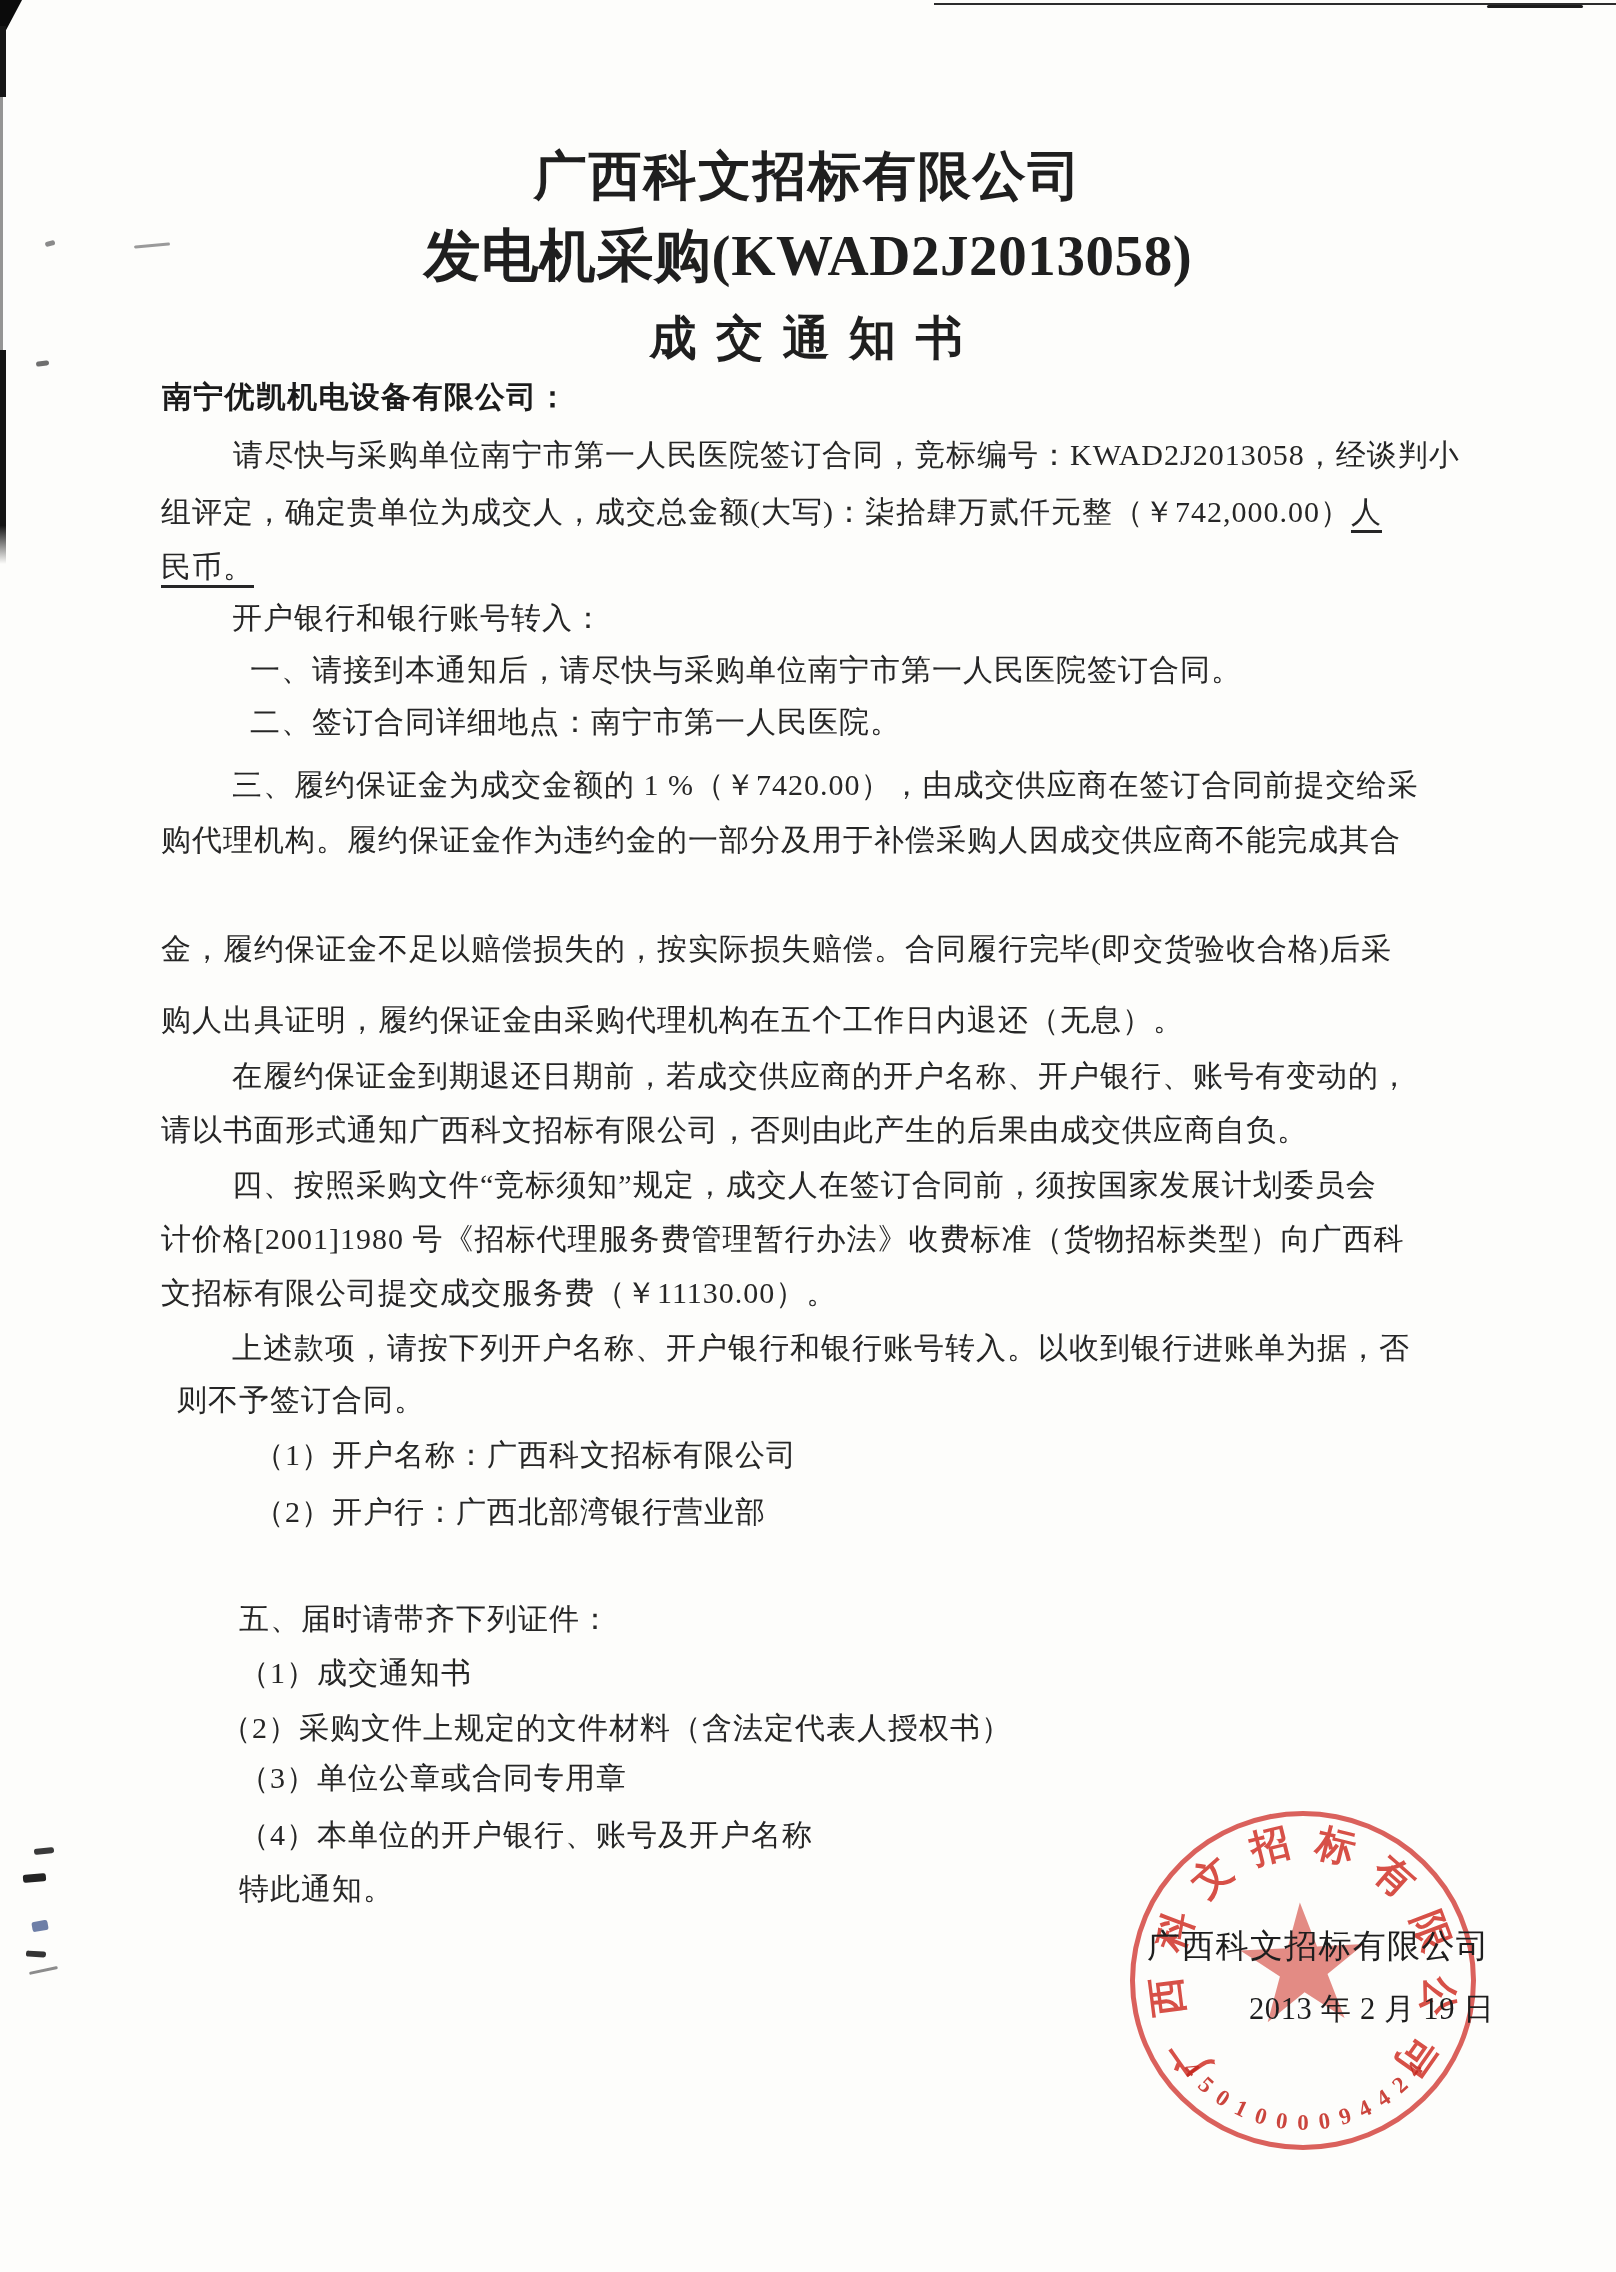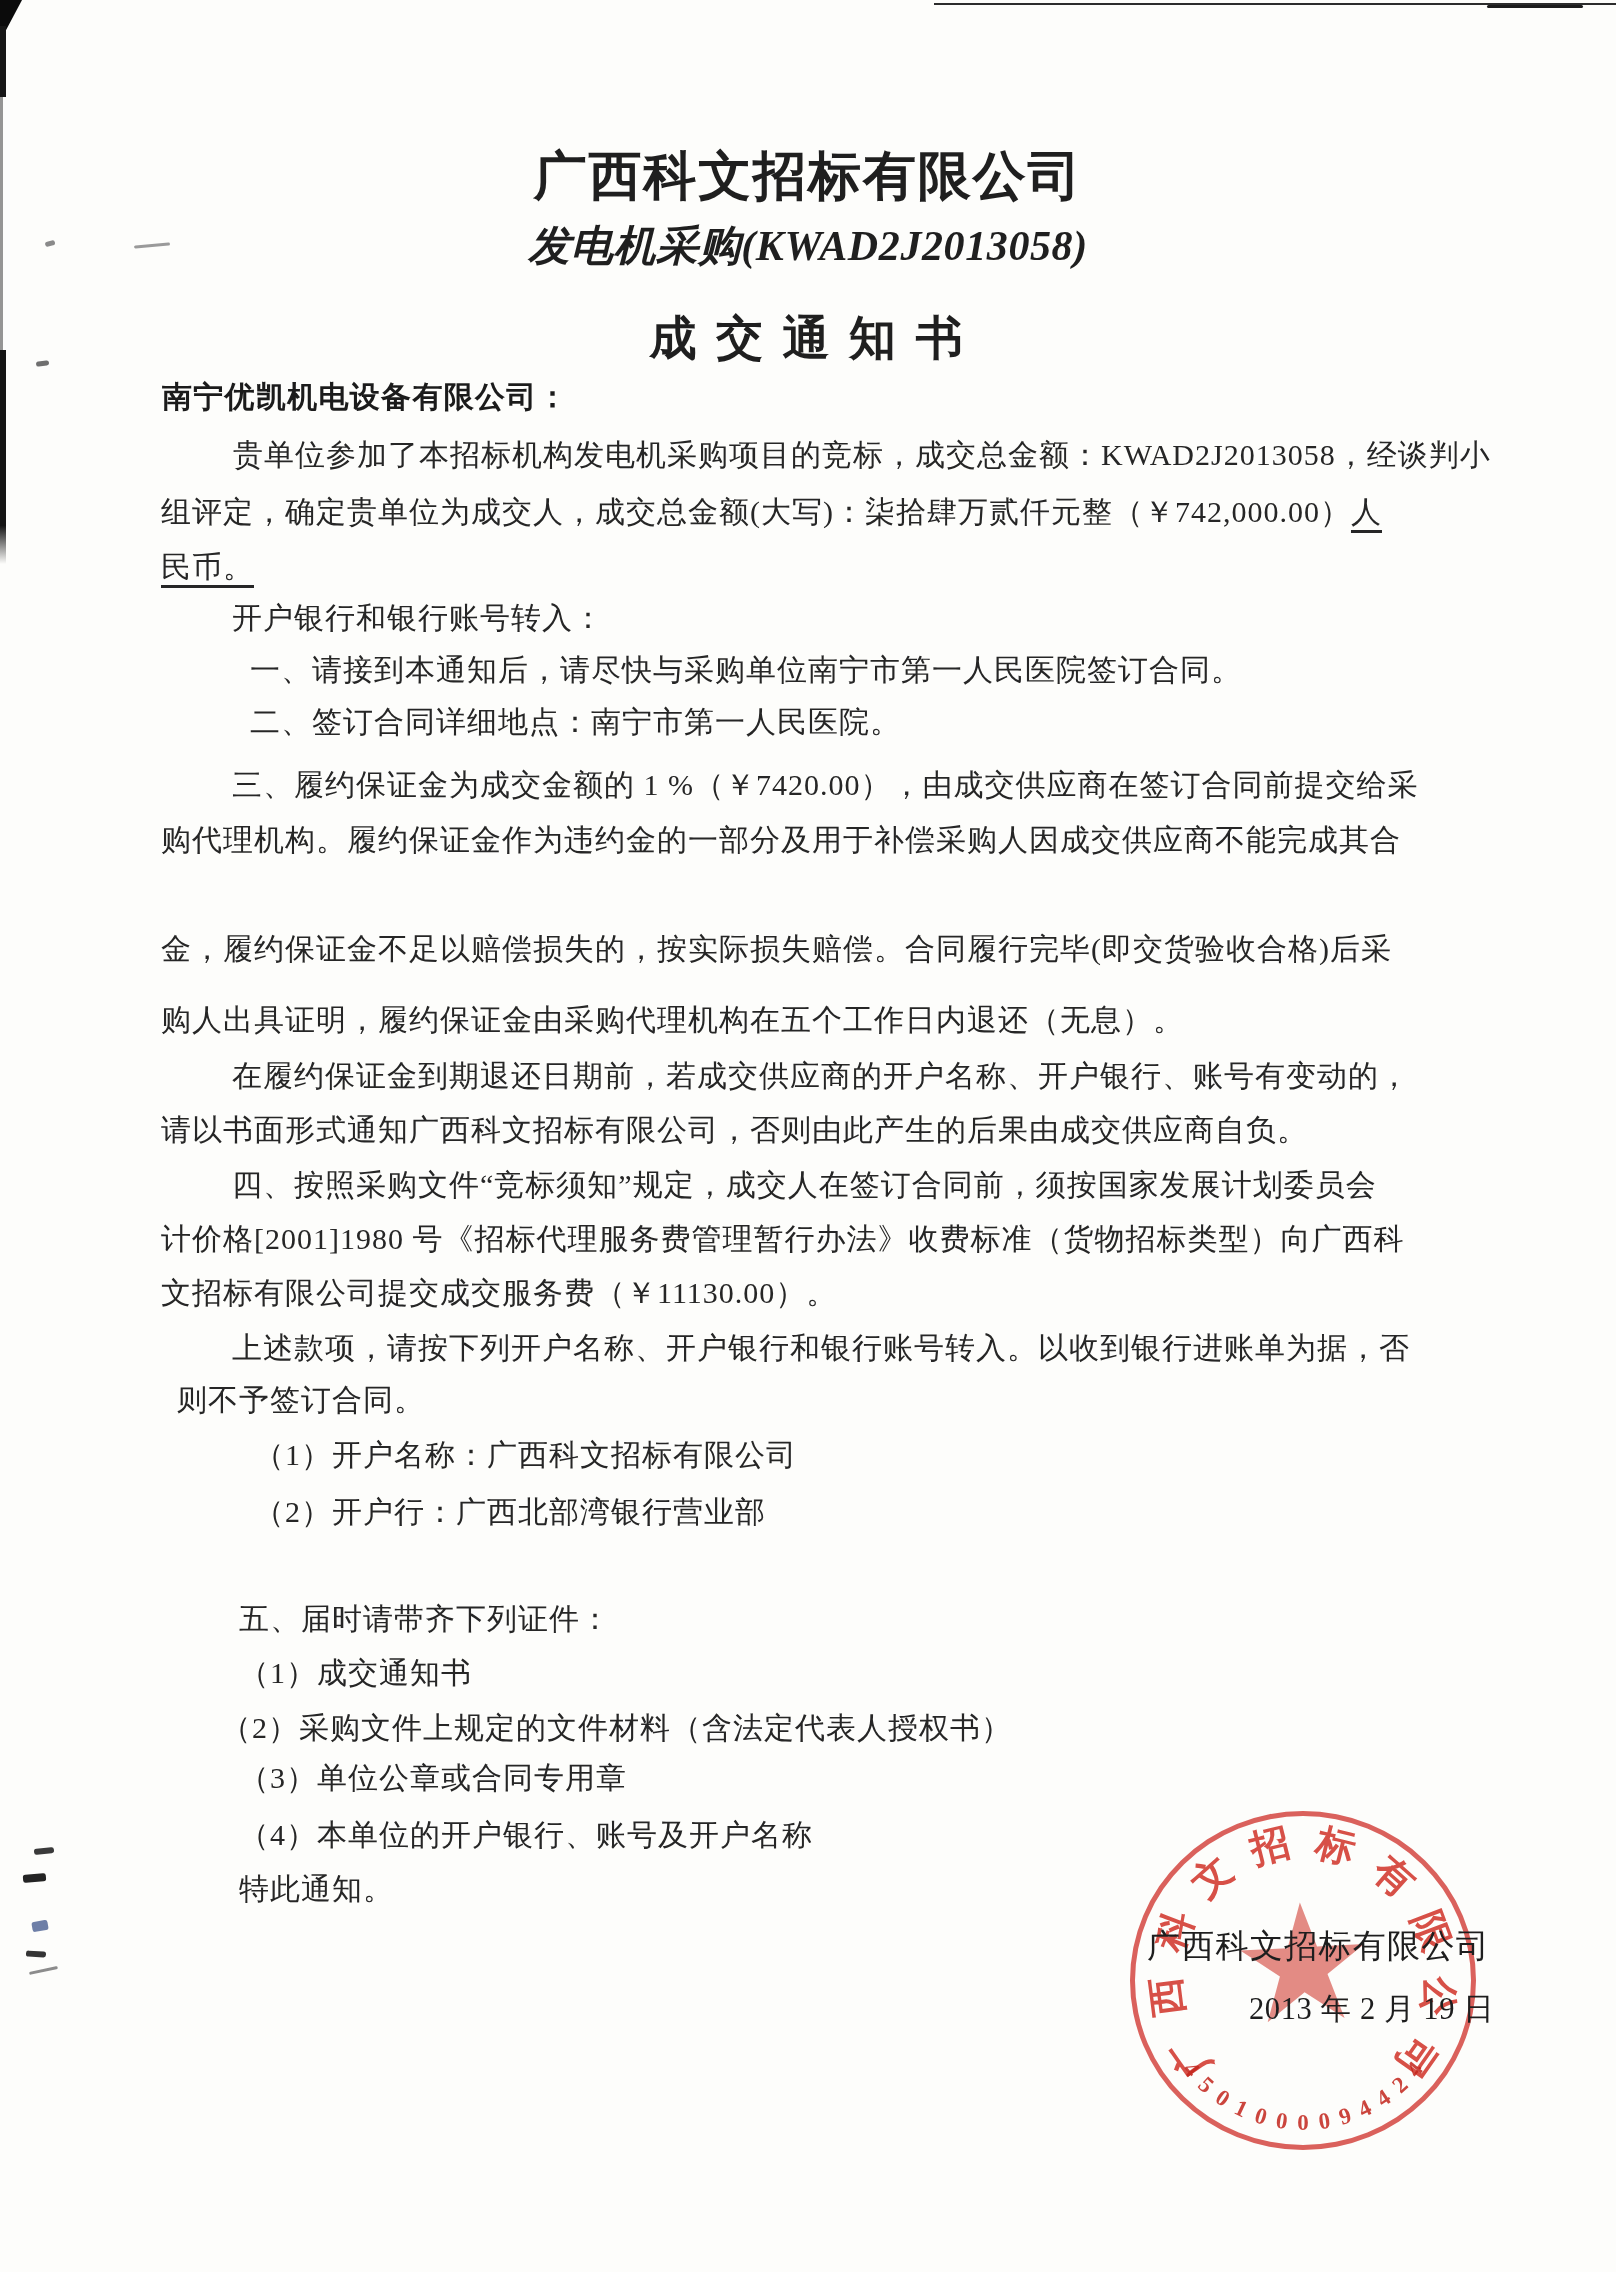--- a/index.html
+++ b/index.html
@@ -11,21 +11,21 @@
     font-family:"Liberation Serif", serif;
     color:#262626;
   }
   
   .title{
     position:absolute;left:0;width:100%;
     text-align:center;white-space:nowrap;
     font-weight:600;color:#1f1f1f;
   }
   .t1{top:141px;font-size:53px;letter-spacing:1.9px;}
-  .t2{top:218px;font-size:42px;letter-spacing:0.6px;font-style:italic;}
+  .t2{top:218px;font-size:57px;letter-spacing:0.6px;}
   .t3{top:307px;font-size:47px;letter-spacing:3.9px;}
   
   .ln{
     position:absolute;white-space:nowrap;
     font-size:30px;letter-spacing:1px;line-height:39px;color:#262626;
   }
   .bold-sans{
     font-family:"Liberation Sans", sans-serif;
     font-weight:bold;color:#1b1b1b;letter-spacing:1.3px;
   }
@@ -95,21 +95,21 @@
   <div class="art mark" style="left:23px;top:1874px;width:23px;height:8.4px;background:#242424;transform:rotate(-5deg);"></div>
   <div class="art mark" style="left:32px;top:1921px;width:15.6px;height:9.7px;background:#4a5f92;opacity:.8;transform:rotate(-10deg);"></div>
   <div class="art mark" style="left:26px;top:1951px;width:19.5px;height:5.8px;background:#353535;transform:rotate(3deg);"></div>
   <div class="art mark" style="left:28.5px;top:1969px;width:28.5px;height:3.2px;background:#8c8c8c;transform:rotate(-12deg);"></div>
 
   <div class="title t1">广西科文招标有限公司</div>
   <div class="title t2">发电机采购(KWAD2J2013058)</div>
   <div class="title t3">成 交 通 知 书</div>
 
   <div class="ln bold-sans" style="left:162px;top:377px;">南宁优凯机电设备有限公司：</div>
-  <div class="ln" style="left:233px;top:435px;">贵单位参加了本招标机构发电机采购项目的竞标，成交总金额：KWAD2J2013058，经谈判小</div>
+  <div class="ln" style="left:233px;top:435px;">请尽快与采购单位南宁市第一人民医院签订合同，竞标编号：KWAD2J2013058，经谈判小</div>
   <div class="ln" style="left:161px;top:492px;"><span>组评定，确定贵单位为成交人，成交总金额(大写)：柒拾肆万贰仟元整（￥742,000.00）</span><span class="ul">人</span></div>
   <div class="ln" style="left:161px;top:547px;"><span class="ul">民币。</span></div>
   <div class="ln" style="left:232px;top:598px;">开户银行和银行账号转入：</div>
   <div class="ln" style="left:250px;top:650px;">一、请接到本通知后，请尽快与采购单位南宁市第一人民医院签订合同。</div>
   <div class="ln" style="left:250px;top:702px;">二、签订合同详细地点：南宁市第一人民医院。</div>
   <div class="ln" style="left:232px;top:765px;">三、履约保证金为成交金额的 1 %（￥7420.00），由成交供应商在签订合同前提交给采</div>
   <div class="ln" style="left:161px;top:820px;">购代理机构。履约保证金作为违约金的一部分及用于补偿采购人因成交供应商不能完成其合</div>
   <div class="ln" style="left:161px;top:929px;">金，履约保证金不足以赔偿损失的，按实际损失赔偿。合同履行完毕(即交货验收合格)后采</div>
   <div class="ln" style="left:161px;top:1000px;">购人出具证明，履约保证金由采购代理机构在五个工作日内退还（无息）。</div>
   <div class="ln" style="left:232px;top:1056px;">在履约保证金到期退还日期前，若成交供应商的开户名称、开户银行、账号有变动的，</div>

